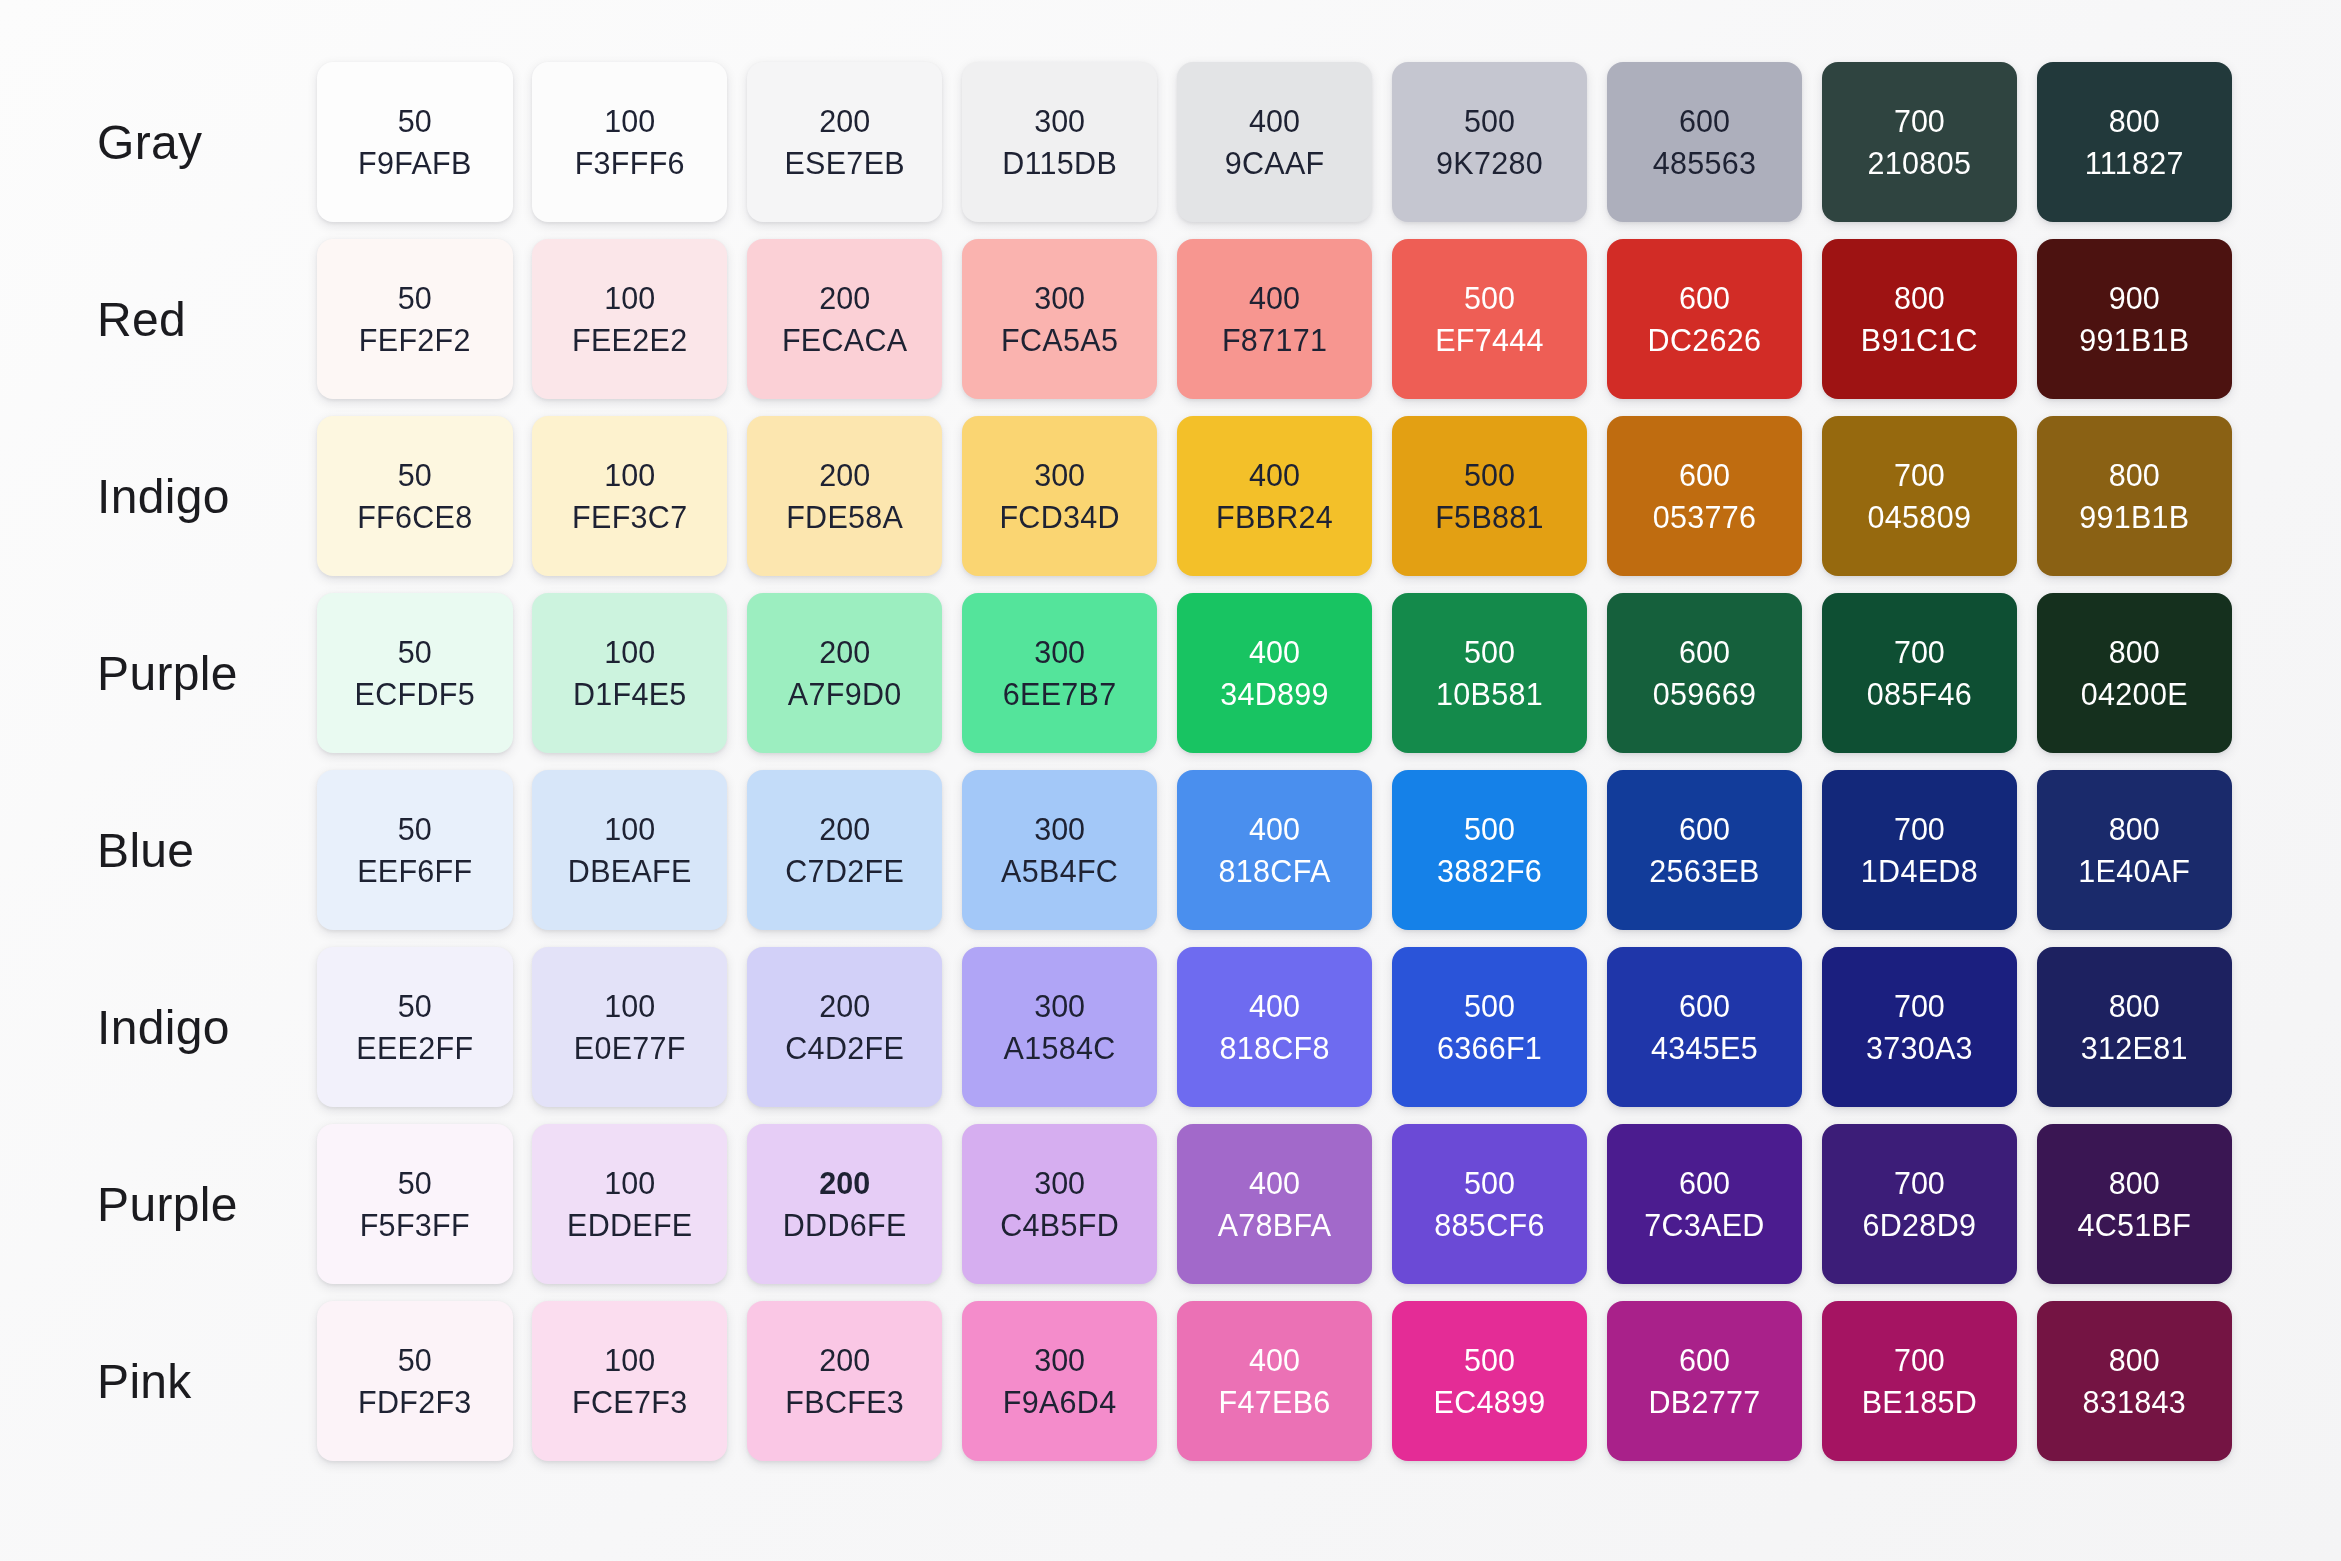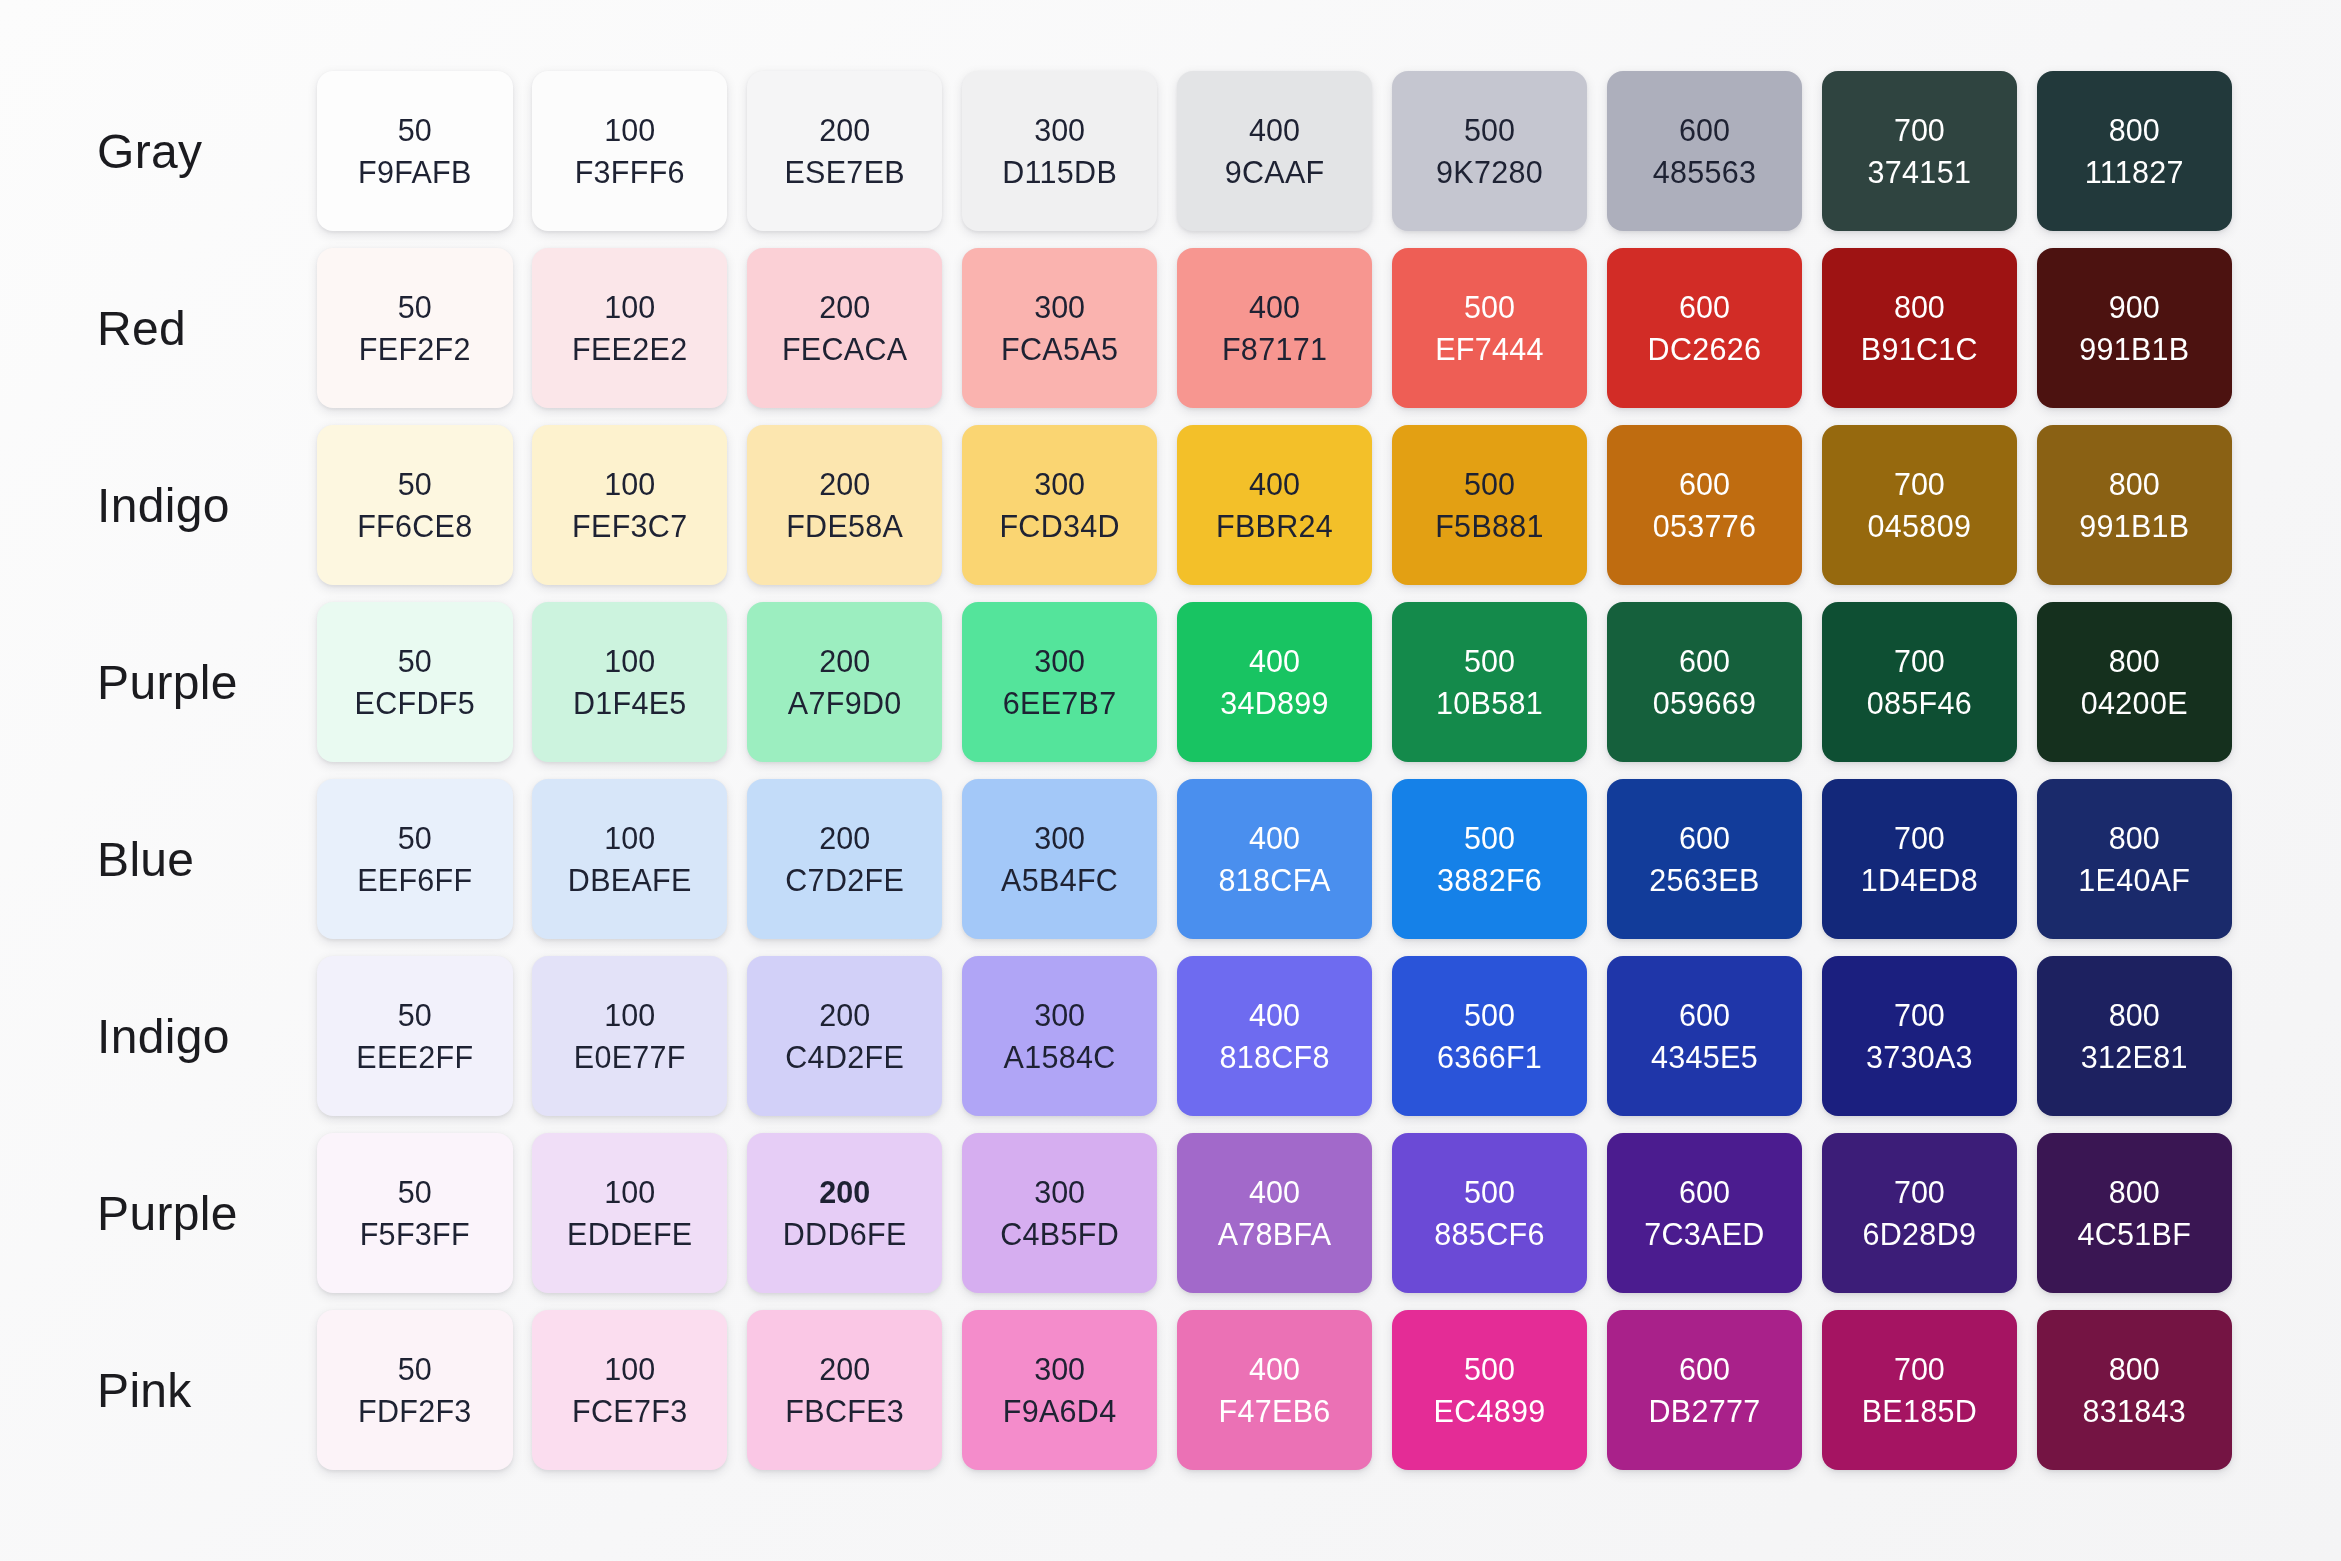--- a/index.html
+++ b/index.html
@@ -22,21 +22,21 @@
     display: flex;
     flex-direction: column;
     justify-content: flex-end;
   }
   .row {
     display: flex;
     align-items: center;
     height: 160px;
     margin-bottom: 17px;
   }
-  .row:last-child { margin-bottom: 0; }
+  .row:last-child { margin-bottom: 9px; }
 
   .row-label {
     width: 220px;
     flex: 0 0 220px;
     font-size: 48px;
     font-weight: 400;
     color: #1B1B1F;
     letter-spacing: 0.3px;
     padding-left: 6.1px;
     white-space: nowrap;
@@ -109,21 +109,21 @@
         <div class="swatch dark-text" style="background: rgb(197, 198, 208);">
           <div class="shade">500</div>
           <div class="hex">9K7280</div>
         </div>
         <div class="swatch dark-text" style="background: rgb(173, 175, 188);">
           <div class="shade">600</div>
           <div class="hex">485563</div>
         </div>
         <div class="swatch light-text" style="background: rgb(47, 68, 64);">
           <div class="shade">700</div>
-          <div class="hex">374151</div>
+          <div class="hex">210805</div>
         </div>
         <div class="swatch light-text" style="background: rgb(34, 57, 59);">
           <div class="shade">800</div>
           <div class="hex">111827</div>
         </div>
       </div>
     </div>
     <div class="row">
       <div class="row-label">Red</div>
       <div class="swatches">

